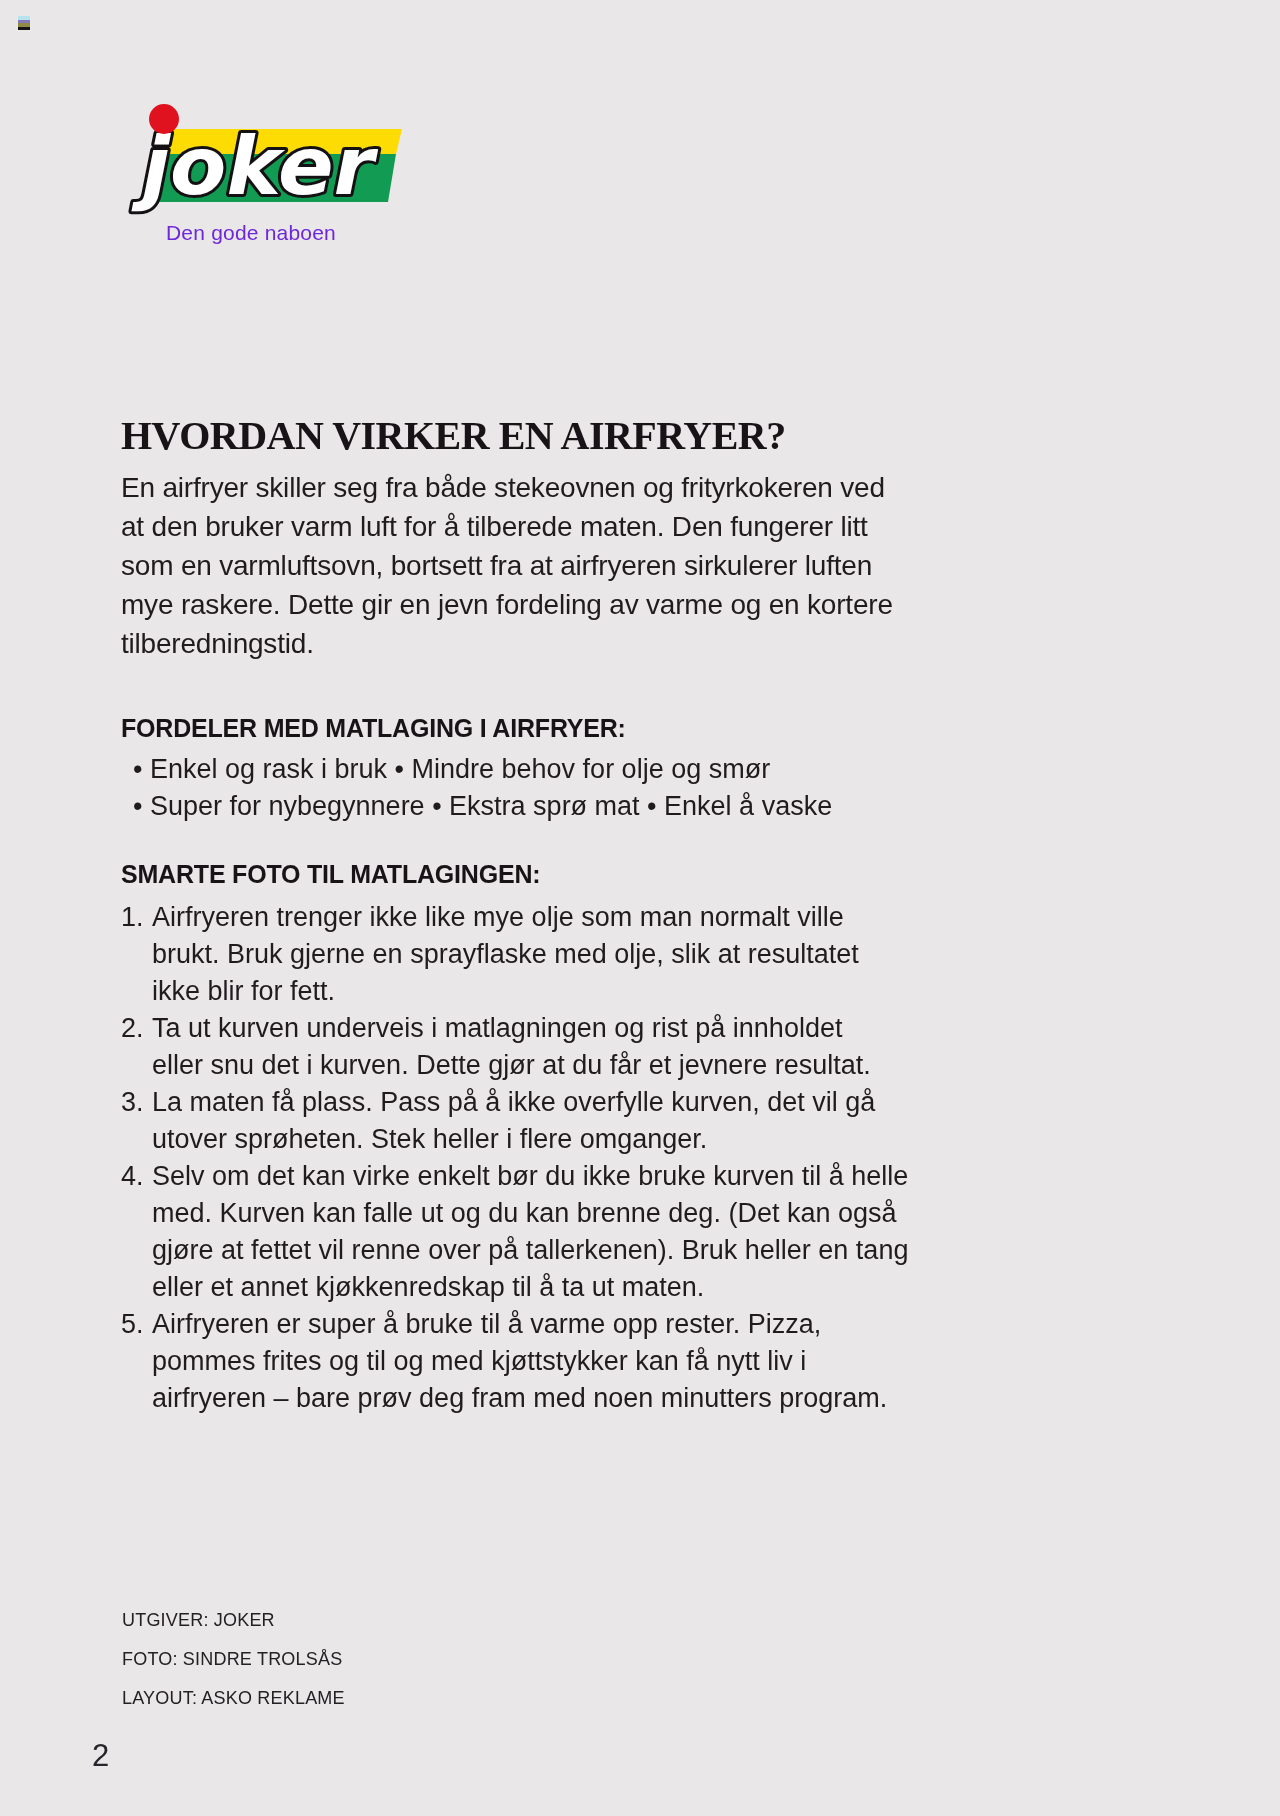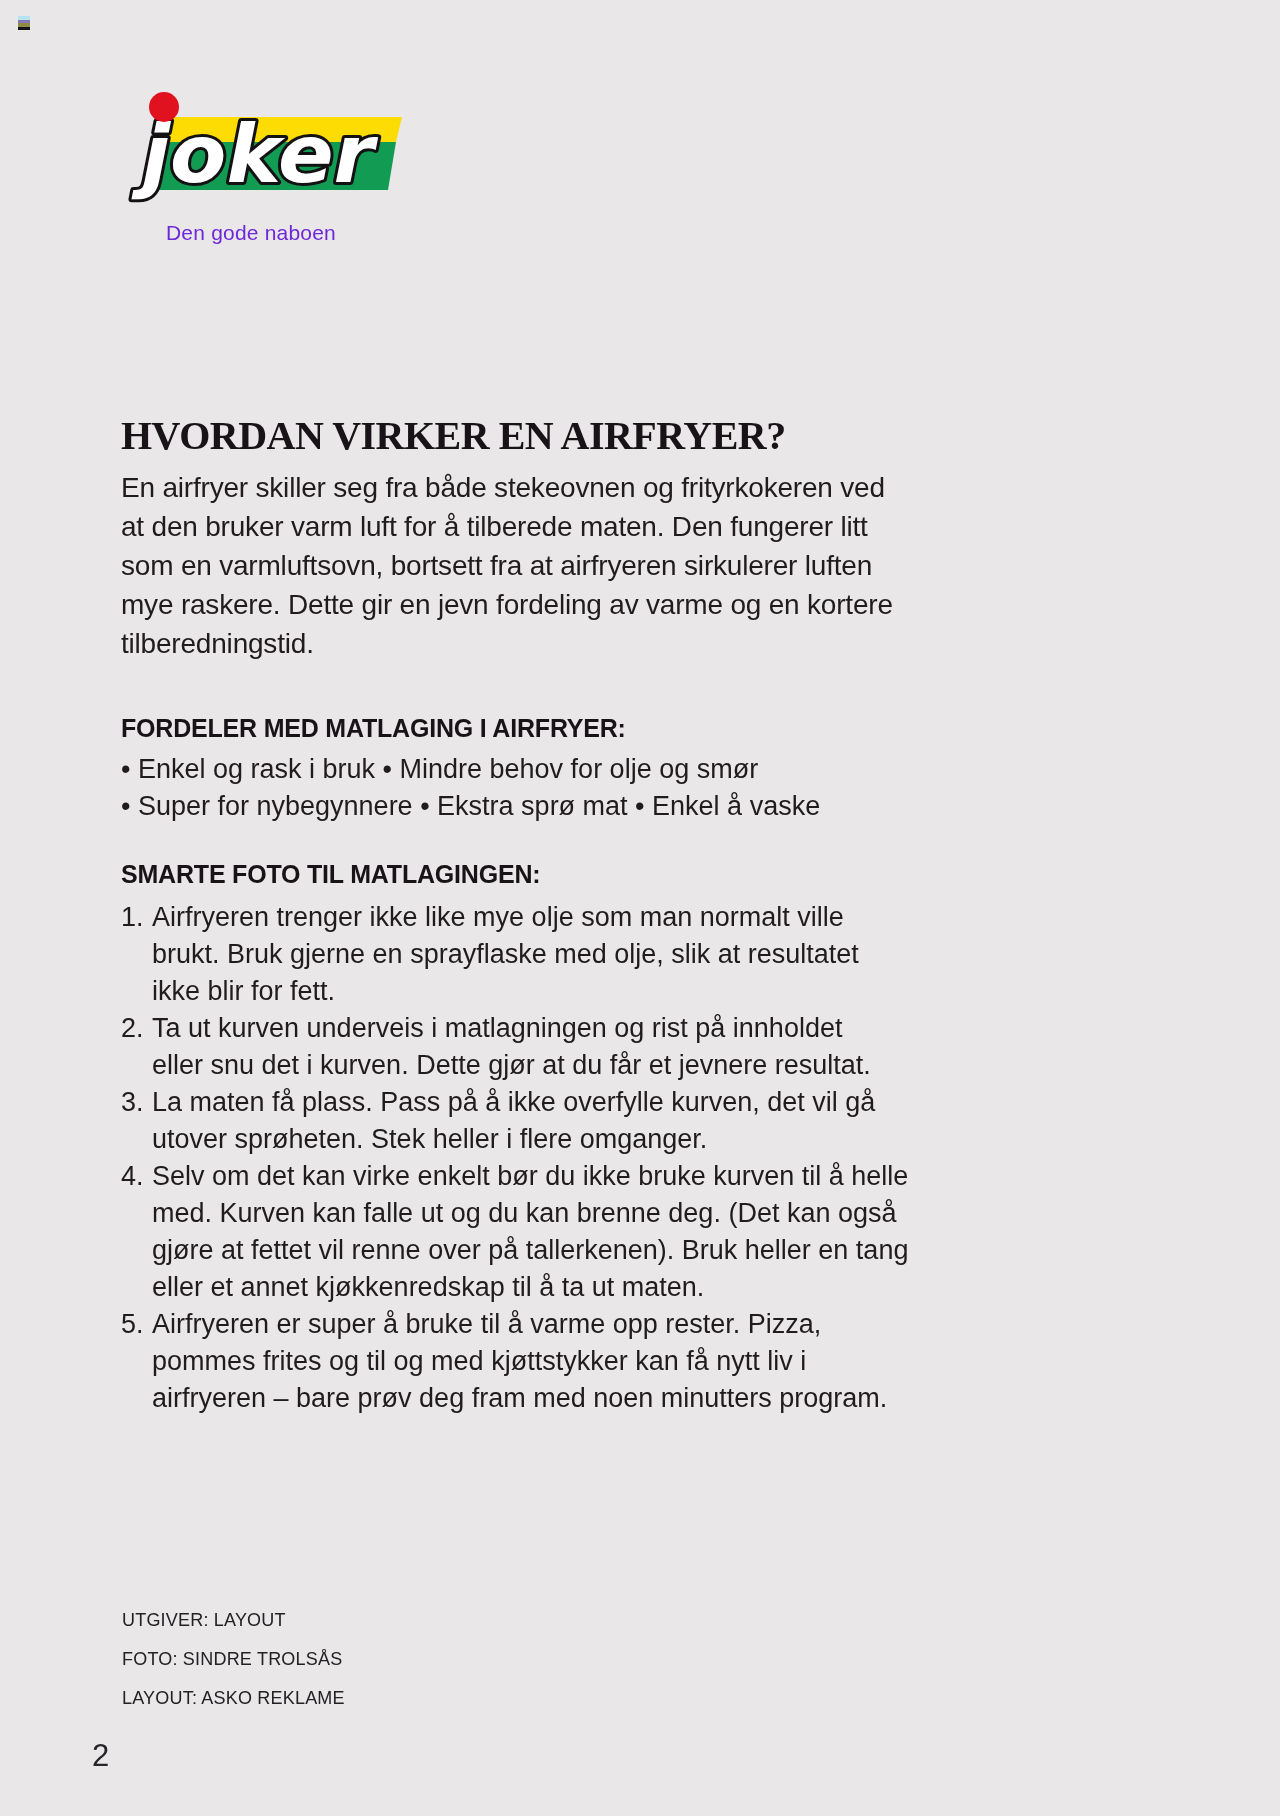--- a/index.html
+++ b/index.html
@@ -14,21 +14,21 @@
 
   
   .print-strip {
     position: absolute; left: 18px; top: 16px;
     width: 12px; height: 14px;
     display: flex; flex-direction: column;
   }
   .print-strip div { flex: 1; }
 
   
-  .logo-wrap { position: absolute; left: 116px; top: 80px; width: 300px; height: 135px; text-decoration: underline; }
+  .logo-wrap { position: absolute; left: 116px; top: 92px; width: 300px; height: 135px; text-decoration: underline; }
   .logo-script {
     font-family: "DejaVu Sans", sans-serif;
     font-weight: bold;
     font-style: italic;
     fill: #ffffff;
     stroke: #141114;
     stroke-width: 6px;
     paint-order: stroke fill;
     stroke-linejoin: round;
   }
@@ -49,21 +49,21 @@
     font-size: 28px; line-height: 39px;
     letter-spacing: -0.2px; white-space: pre-line; color: #201c1e;
   }
   .section-heading {
     position: absolute; left: 121px;
     font-size: 25px; font-weight: bold; letter-spacing: -0.2px;
     color: #171316;
   }
   .benefits-heading { top: 714px; }
   .benefits-lines {
-    position: absolute; left: 121px; top: 751px; width: 860px;
+    position: absolute; left: 133px; top: 751px; width: 860px;
     font-size: 27px; line-height: 37px; white-space: pre-line; color: #201c1e;
   }
   .tips-heading { top: 860px; }
   .tips-list {
     position: absolute; left: 121px; top: 899px; width: 860px;
     font-size: 27px; line-height: 37px; color: #201c1e;
   }
   .tip-item { display: flex; }
   .tip-number { width: 31px; flex: 0 0 31px; }
   .tip-text { flex: 1; white-space: pre-line; }
@@ -140,17 +140,17 @@
 eller et annet kjøkkenredskap til å ta ut maten.</div>
   </li>
   <li class="tip-item">
     <span class="tip-number">5.</span>
     <div class="tip-text">Airfryeren er super å bruke til å varme opp rester. Pizza,
 pommes frites og til og med kjøttstykker kan få nytt liv i
 airfryeren – bare prøv deg fram med noen minutters program.</div>
   </li>
 </ol>
 
-<div class="credit-line credit-0">UTGIVER: LAYOUT</div>
+<div class="credit-line credit-0">UTGIVER: JOKER</div>
 <div class="credit-line credit-1">FOTO: SINDRE TROLSÅS</div>
 <div class="credit-line credit-2">LAYOUT: ASKO REKLAME</div>
 
 <div class="page-number">2</div>
 
 </body></html>

